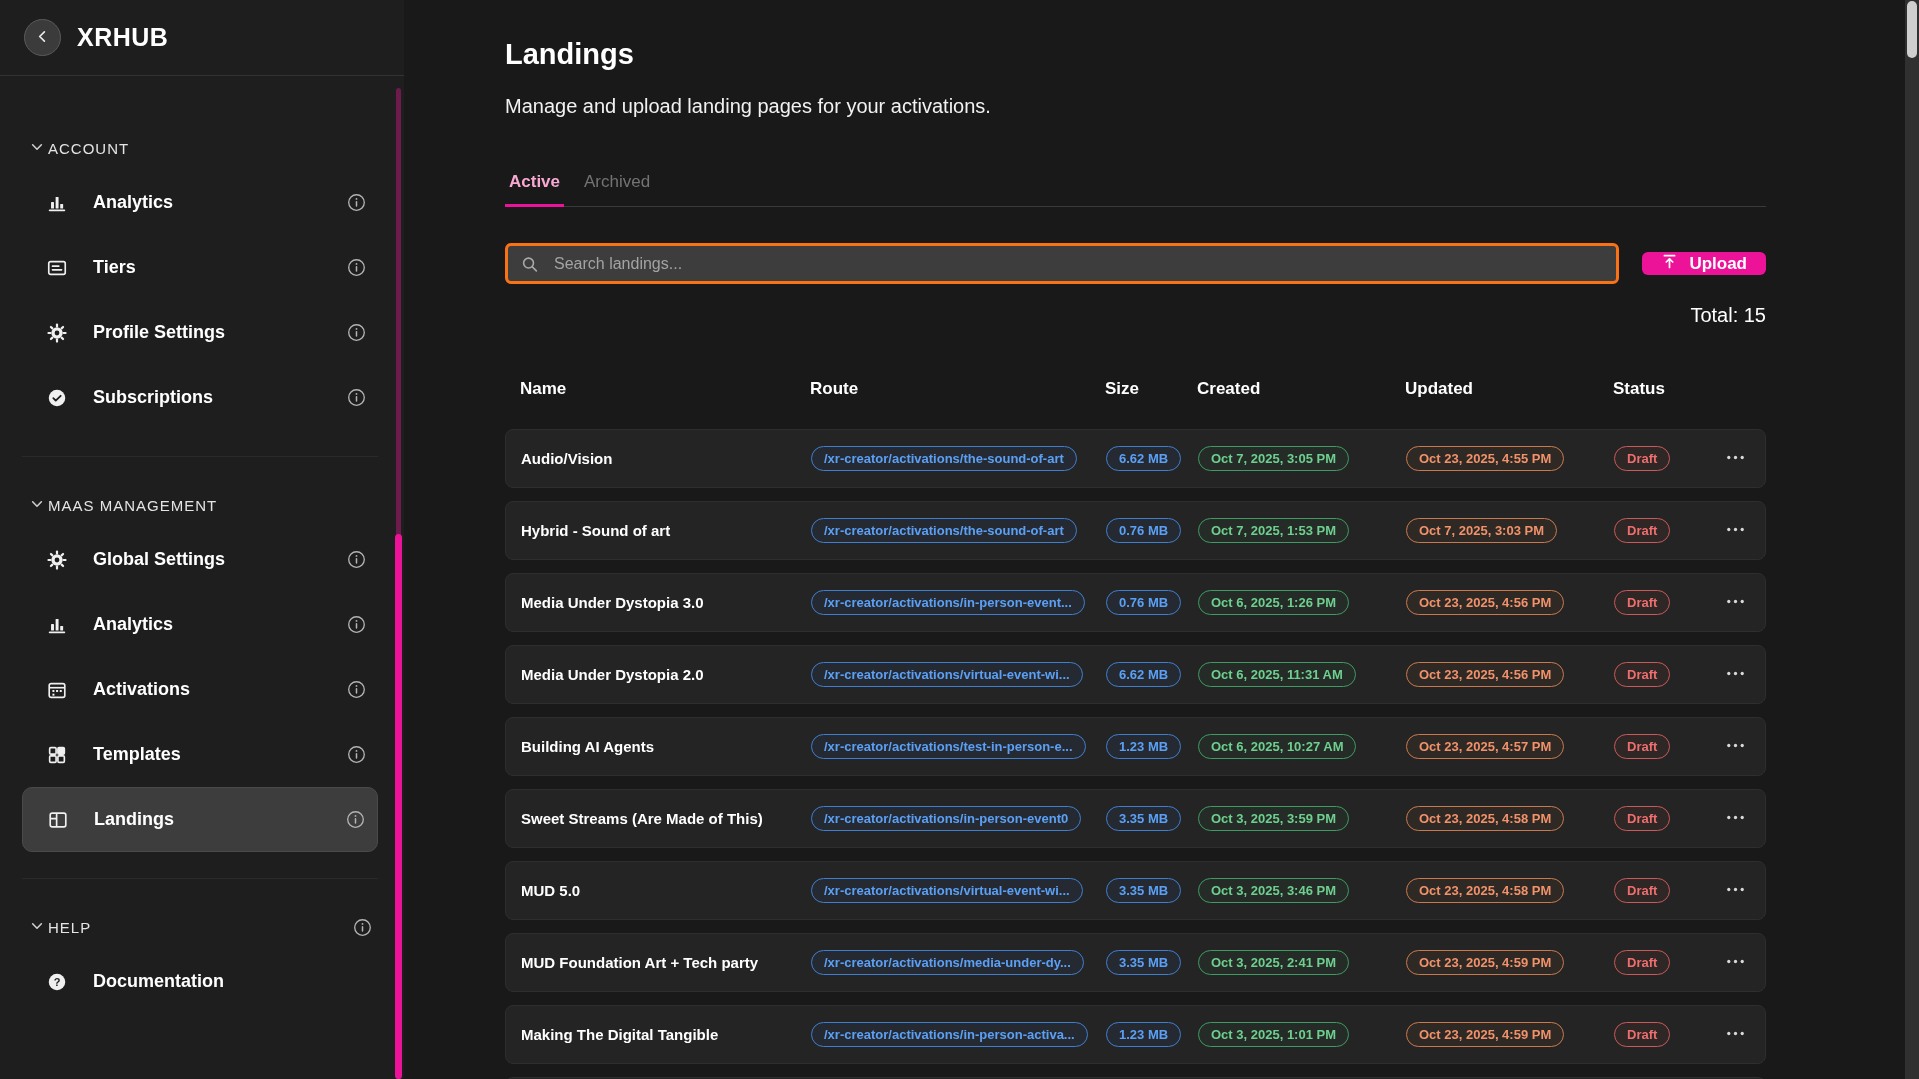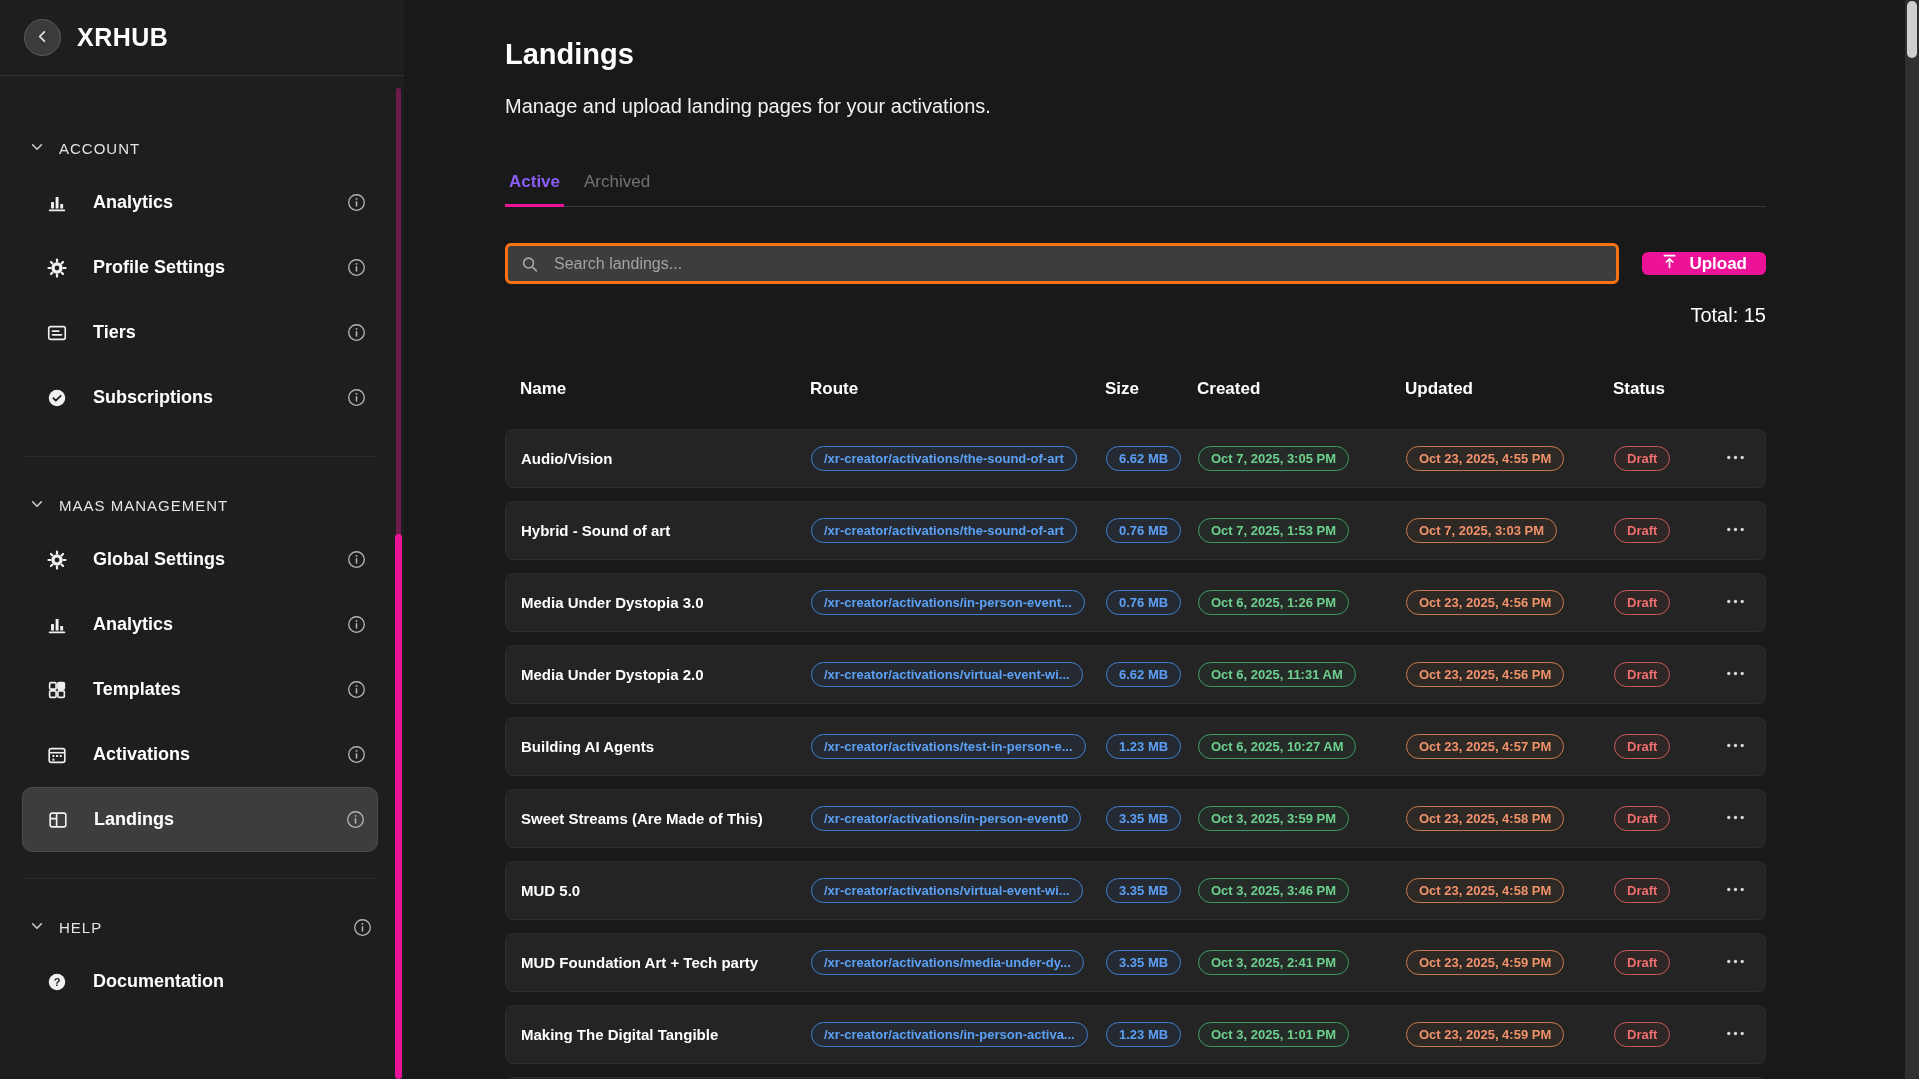--- a/index.html
+++ b/index.html
@@ -23,21 +23,21 @@
     width: 37px; height: 37px; border-radius: 50%; flex: none;
     background: #3b3b3b; border: 1px solid #5a5a5a; cursor: pointer;
     display: flex; align-items: center; justify-content: center;
   }
   .app-title { font-size: 25px; font-weight: 700; letter-spacing: .5px; }
 
   .sidebar-nav { padding: 50px 26px 0 22px; }
   .section { margin-bottom: 26px; }
   .section + .section { border-top: 1px solid #2a2a2a; padding-top: 26px; }
   .section-header {
-    display: flex; align-items: center; gap: 15px; height: 44px;
+    display: flex; align-items: center; gap: 4px; height: 44px;
     padding: 0 6px 0 8px; color: #e4e4e4; font-size: 15px;
     letter-spacing: 1px; cursor: pointer;
   }
   .section-label { flex: 1; }
   .side-item {
     display: flex; align-items: center; gap: 23px; height: 65px;
     padding: 0 12px 0 22px; border-radius: 10px; cursor: pointer;
   }
   .side-item.active { background: #3d3d3d; border: 1px solid #4a4a4a; }
   .side-icon { width: 26px; display: flex; justify-content: center; align-items: center; }
@@ -57,21 +57,21 @@
   .main { margin-left: 404px; padding: 38px 0 0 101px; }
   .content { width: 1261px; }
   .page-title { font-size: 29px; font-weight: 700; }
   .page-subtitle { font-size: 20px; margin-top: 24px; color: #f2f2f2; font-weight: 400; }
 
   .tabs { display: flex; gap: 16px; margin-top: 54px; border-bottom: 1px solid #3a3a3a; }
   .tab {
     font-size: 17px; color: #737373; padding: 0 4px 12px; cursor: pointer;
     border-bottom: 3px solid transparent; margin-bottom: -1px;
   }
-  .tab.active { color: #8b5cf6; font-weight: 700; border-bottom-color: var(--accent, #ed1399); }
+  .tab.active { color: #f9a8d4; font-weight: 700; border-bottom-color: var(--accent, #ed1399); }
 
   .toolbar { display: flex; align-items: center; margin-top: 36px; }
   .search { position: relative; width: 1114px; }
   .search input {
     width: 100%; height: 41px; background: #3d3d3d; border: 3px solid #f97316;
     border-radius: 6px; color: #eee; font-size: 16px; padding: 0 16px 0 46px;
     outline: none; font-family: inherit;
   }
   .search input::placeholder { color: #a3a3a3; }
   .search-icon { position: absolute; left: 15px; top: 50%; transform: translateY(-50%); display: flex; }
@@ -154,20 +154,36 @@
           <span class="info">
             <svg viewBox="0 0 20 20" width="19" height="19">
               <circle cx="10" cy="10" r="8.2" fill="none" stroke="#b3b3b3" stroke-width="1.4"></circle>
               <circle cx="10" cy="6.2" r="1" fill="#b3b3b3"></circle>
               <rect x="9.2" y="8.5" width="1.6" height="6" rx="0.8" fill="#b3b3b3"></rect>
             </svg>
           </span>
         </div>
         <div class="side-item">
           <span class="side-icon">
+            <svg viewBox="0 0 24 24" width="22" height="22" fill="none" stroke="#f0f0f0" stroke-width="1.8">
+              <rect x="3" y="5" width="18" height="14" rx="2"></rect>
+              <path d="M7 10h7M7 14h10" stroke-linecap="round"></path>
+            </svg>
+          </span>
+          <span class="side-label">Tiers</span>
+          <span class="info">
+            <svg viewBox="0 0 20 20" width="19" height="19">
+              <circle cx="10" cy="10" r="8.2" fill="none" stroke="#b3b3b3" stroke-width="1.4"></circle>
+              <circle cx="10" cy="6.2" r="1" fill="#b3b3b3"></circle>
+              <rect x="9.2" y="8.5" width="1.6" height="6" rx="0.8" fill="#b3b3b3"></rect>
+            </svg>
+          </span>
+        </div>
+        <div class="side-item">
+          <span class="side-icon">
             <svg viewBox="0 0 24 24" width="22" height="22">
               <g fill="#f0f0f0">
                 <rect x="10.8" y="1.5" width="2.4" height="4.5" rx="1.1"></rect>
                 <rect x="10.8" y="1.5" width="2.4" height="4.5" rx="1.1" transform="rotate(45 12 12)"></rect>
                 <rect x="10.8" y="1.5" width="2.4" height="4.5" rx="1.1" transform="rotate(90 12 12)"></rect>
                 <rect x="10.8" y="1.5" width="2.4" height="4.5" rx="1.1" transform="rotate(135 12 12)"></rect>
                 <rect x="10.8" y="1.5" width="2.4" height="4.5" rx="1.1" transform="rotate(180 12 12)"></rect>
                 <rect x="10.8" y="1.5" width="2.4" height="4.5" rx="1.1" transform="rotate(225 12 12)"></rect>
                 <rect x="10.8" y="1.5" width="2.4" height="4.5" rx="1.1" transform="rotate(270 12 12)"></rect>
                 <rect x="10.8" y="1.5" width="2.4" height="4.5" rx="1.1" transform="rotate(315 12 12)"></rect>
@@ -180,36 +196,20 @@
           <span class="info">
             <svg viewBox="0 0 20 20" width="19" height="19">
               <circle cx="10" cy="10" r="8.2" fill="none" stroke="#b3b3b3" stroke-width="1.4"></circle>
               <circle cx="10" cy="6.2" r="1" fill="#b3b3b3"></circle>
               <rect x="9.2" y="8.5" width="1.6" height="6" rx="0.8" fill="#b3b3b3"></rect>
             </svg>
           </span>
         </div>
         <div class="side-item">
           <span class="side-icon">
-            <svg viewBox="0 0 24 24" width="22" height="22" fill="none" stroke="#f0f0f0" stroke-width="1.8">
-              <rect x="3" y="5" width="18" height="14" rx="2"></rect>
-              <path d="M7 10h7M7 14h10" stroke-linecap="round"></path>
-            </svg>
-          </span>
-          <span class="side-label">Tiers</span>
-          <span class="info">
-            <svg viewBox="0 0 20 20" width="19" height="19">
-              <circle cx="10" cy="10" r="8.2" fill="none" stroke="#b3b3b3" stroke-width="1.4"></circle>
-              <circle cx="10" cy="6.2" r="1" fill="#b3b3b3"></circle>
-              <rect x="9.2" y="8.5" width="1.6" height="6" rx="0.8" fill="#b3b3b3"></rect>
-            </svg>
-          </span>
-        </div>
-        <div class="side-item">
-          <span class="side-icon">
             <svg viewBox="0 0 24 24" width="22" height="22">
               <circle cx="12" cy="12" r="9" fill="#f0f0f0"></circle>
               <path d="M8 12.2l2.6 2.6L16 9.6" fill="none" stroke="#1e1e1e" stroke-width="2" stroke-linecap="round" stroke-linejoin="round"></path>
             </svg>
           </span>
           <span class="side-label">Subscriptions</span>
           <span class="info">
             <svg viewBox="0 0 20 20" width="19" height="19">
               <circle cx="10" cy="10" r="8.2" fill="none" stroke="#b3b3b3" stroke-width="1.4"></circle>
               <circle cx="10" cy="6.2" r="1" fill="#b3b3b3"></circle>
@@ -264,48 +264,48 @@
           <span class="info">
             <svg viewBox="0 0 20 20" width="19" height="19">
               <circle cx="10" cy="10" r="8.2" fill="none" stroke="#b3b3b3" stroke-width="1.4"></circle>
               <circle cx="10" cy="6.2" r="1" fill="#b3b3b3"></circle>
               <rect x="9.2" y="8.5" width="1.6" height="6" rx="0.8" fill="#b3b3b3"></rect>
             </svg>
           </span>
         </div>
         <div class="side-item">
           <span class="side-icon">
-            <svg viewBox="0 0 24 24" width="22" height="22" fill="none" stroke="#f0f0f0" stroke-width="1.8">
-              <rect x="4" y="4" width="7" height="7" rx="1.2"></rect>
-              <rect x="13" y="4" width="7" height="7" rx="1.2" fill="#f0f0f0"></rect>
-              <rect x="4" y="13" width="7" height="7" rx="1.2"></rect>
-              <rect x="13" y="13" width="7" height="7" rx="1.2"></rect>
-            </svg>
-          </span>
-          <span class="side-label">Templates</span>
-          <span class="info">
-            <svg viewBox="0 0 20 20" width="19" height="19">
-              <circle cx="10" cy="10" r="8.2" fill="none" stroke="#b3b3b3" stroke-width="1.4"></circle>
-              <circle cx="10" cy="6.2" r="1" fill="#b3b3b3"></circle>
-              <rect x="9.2" y="8.5" width="1.6" height="6" rx="0.8" fill="#b3b3b3"></rect>
-            </svg>
-          </span>
-        </div>
-        <div class="side-item">
-          <span class="side-icon">
             <svg viewBox="0 0 24 24" width="22" height="22">
               <rect x="3.5" y="5" width="17" height="15" rx="2" fill="none" stroke="#f0f0f0" stroke-width="1.8"></rect>
               <path d="M3.5 9.5h17" stroke="#f0f0f0" stroke-width="1.8"></path>
               <rect x="7" y="12" width="2.2" height="2.2" fill="#f0f0f0"></rect>
               <rect x="11" y="12" width="2.2" height="2.2" fill="#f0f0f0"></rect>
               <rect x="15" y="12" width="2.2" height="2.2" fill="#f0f0f0"></rect>
               <rect x="7" y="16" width="2.2" height="2.2" fill="#f0f0f0"></rect>
             </svg>
           </span>
           <span class="side-label">Activations</span>
+          <span class="info">
+            <svg viewBox="0 0 20 20" width="19" height="19">
+              <circle cx="10" cy="10" r="8.2" fill="none" stroke="#b3b3b3" stroke-width="1.4"></circle>
+              <circle cx="10" cy="6.2" r="1" fill="#b3b3b3"></circle>
+              <rect x="9.2" y="8.5" width="1.6" height="6" rx="0.8" fill="#b3b3b3"></rect>
+            </svg>
+          </span>
+        </div>
+        <div class="side-item">
+          <span class="side-icon">
+            <svg viewBox="0 0 24 24" width="22" height="22" fill="none" stroke="#f0f0f0" stroke-width="1.8">
+              <rect x="4" y="4" width="7" height="7" rx="1.2"></rect>
+              <rect x="13" y="4" width="7" height="7" rx="1.2" fill="#f0f0f0"></rect>
+              <rect x="4" y="13" width="7" height="7" rx="1.2"></rect>
+              <rect x="13" y="13" width="7" height="7" rx="1.2"></rect>
+            </svg>
+          </span>
+          <span class="side-label">Templates</span>
           <span class="info">
             <svg viewBox="0 0 20 20" width="19" height="19">
               <circle cx="10" cy="10" r="8.2" fill="none" stroke="#b3b3b3" stroke-width="1.4"></circle>
               <circle cx="10" cy="6.2" r="1" fill="#b3b3b3"></circle>
               <rect x="9.2" y="8.5" width="1.6" height="6" rx="0.8" fill="#b3b3b3"></rect>
             </svg>
           </span>
         </div>
         <div class="side-item active">
           <span class="side-icon">

